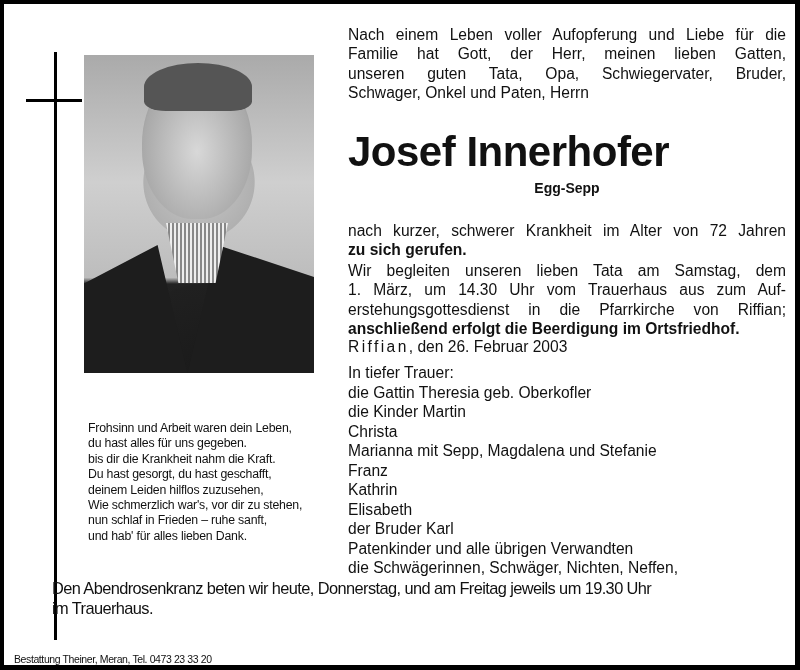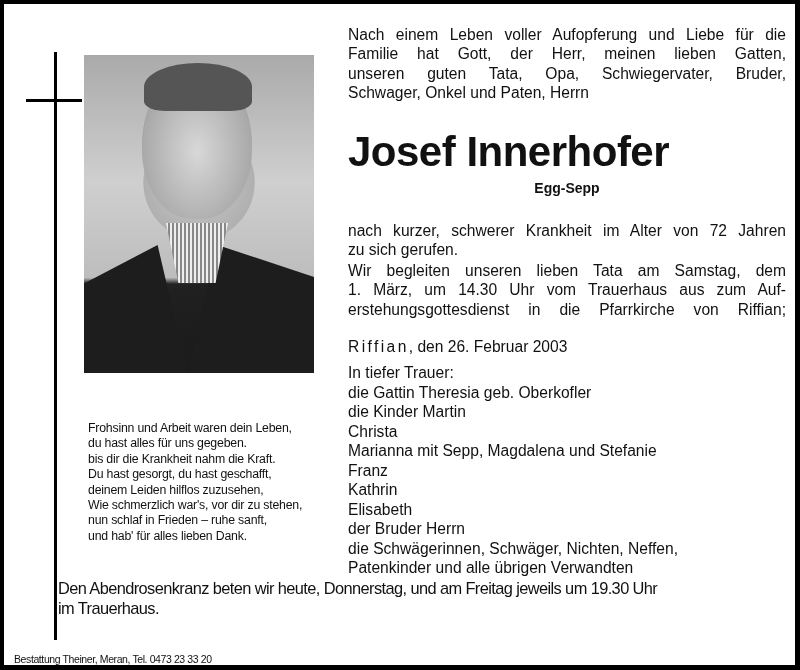--- a/index.html
+++ b/index.html
@@ -49,29 +49,29 @@
   .name {
     position:absolute; left:344px; top:124px; width:438px; 
     font-size:42px; font-weight:bold; letter-spacing:-0.5px; line-height:48px;
   }
   .nick {
     position:absolute; left:344px; top:175px; width:438px; text-align:center;
     font-size:14px; font-weight:bold; line-height:18px;
   }
   .body1 { top:217px; }
   .body1 div, .body2 div { text-align:justify; text-align-last:justify; white-space:nowrap; }
-  .body1 div.last, .body2 div.last { text-align-last:left; }
+  .body1 div.last, .body2 div.last { text-align-last:left;font-weight:bold; }
   .body2 { top:257px; }
   .place { top:333px; }
   .place .spaced { letter-spacing:2.4px; }
   .mourn { top:359px; }
   .mourn div { white-space:nowrap; line-height:19.5px; }
   .mourn b { font-weight:normal; }
   .bottom {
-    position:absolute; left:54px; width:720px; font-size:16.4px; line-height:19.6px; letter-spacing:-0.6px;
+    position:absolute; left:48px; width:720px; font-size:16.4px; line-height:19.6px; letter-spacing:-0.6px;
   }
   .b1 { top:575px; }
   .b2 { top:622px; }
   .footer {
     position:absolute; left:10px; top:648px; font-size:10.5px; line-height:14px; letter-spacing:-0.4px;
   }
 </style>
 </head>
 <body>
 
@@ -110,38 +110,39 @@
 
   <div class="col body1">
     <div>nach kurzer, schwerer Krankheit im Alter von 72 Jahren</div>
     <div class="last">zu sich gerufen.</div>
   </div>
 
   <div class="col body2">
     <div>Wir begleiten unseren lieben Tata am Samstag, dem</div>
     <div>1. März, um 14.30 Uhr vom Trauerhaus aus zum Auf-</div>
     <div>erstehungsgottesdienst in die Pfarrkirche von Riffian;</div>
+    <div class="last">anschließend erfolgt die Beerdigung im Ortsfriedhof.</div>
   </div>
 
   <div class="col place">
     <span class="spaced">Riffian</span><span>, den 26. Februar 2003</span>
   </div>
 
   <div class="col mourn">
     <div>In tiefer Trauer:</div>
     <div><span>die Gattin </span><b>Theresia</b><span> geb. </span><b>Oberkofler</b></div>
     <div><span>die Kinder </span><b>Martin</b></div>
     <div><b>Christa</b></div>
     <div><b>Marianna</b><span> mit </span><b>Sepp, Magdalena</b><span> und </span><b>Stefanie</b></div>
     <div><b>Franz</b></div>
     <div><b>Kathrin</b></div>
     <div><b>Elisabeth</b></div>
-    <div><span>der Bruder </span><b>Herrn</b></div>
+    <div><span>der Bruder </span><b>Karl</b></div>
+    <div>Patenkinder und alle übrigen Verwandten</div>
     <div>die Schwägerinnen, Schwäger, Nichten, Neffen,</div>
-    <div>Patenkinder und alle übrigen Verwandten</div>
   </div>
 
   <div class="bottom b1">
     <div>Den Abendrosenkranz beten wir heute, Donnerstag, und am Freitag jeweils um 19.30 Uhr</div>
     <div>im Trauerhaus.</div>
   </div>
 
 
   <div class="footer">Bestattung Theiner, Meran, Tel. 0473 23 33 20</div>
 </div>

